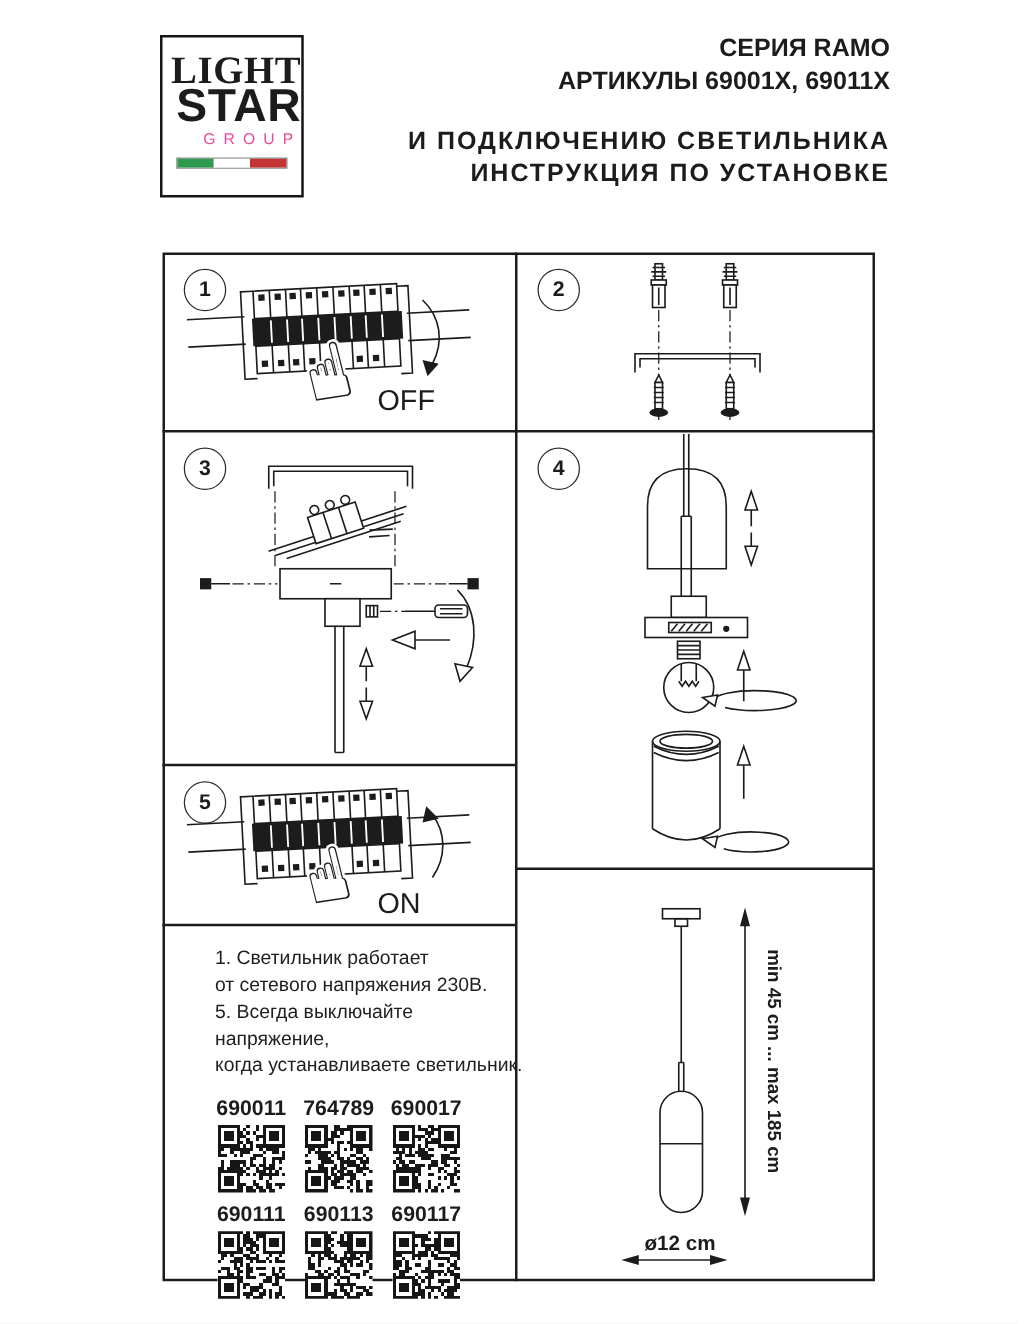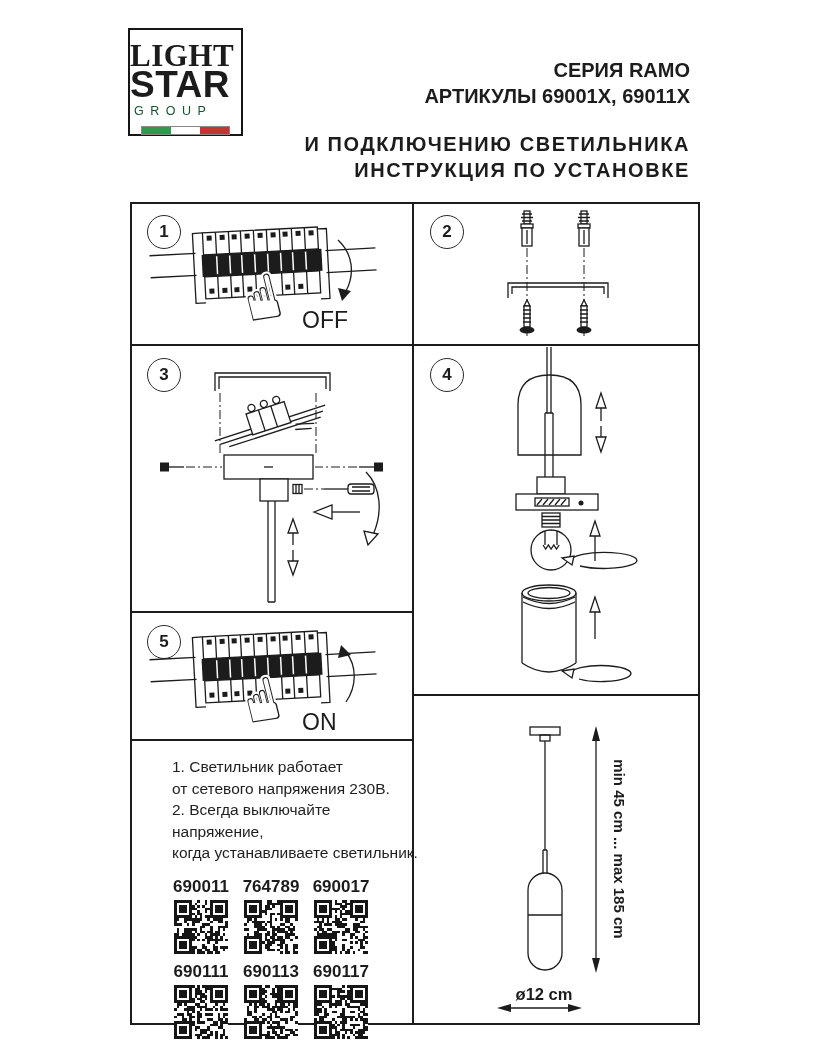--- a/index.html
+++ b/index.html
@@ -2,29 +2,29 @@
 <html><head>
 <meta charset="utf-8">
 <style>
   * { box-sizing: border-box; }
   html,body { margin:0; padding:0; background:#ededed; }
   .sheet { position:relative; width:826px; height:1059px; background:#ffffff;
            font-family:"Liberation Sans", sans-serif; color:#1c1c1c; overflow:hidden; }
   .abs { position:absolute; }
 
   
-  .logo-box { left:128px; top:28px; width:115px; height:108px;
-              border:2px solid #161616; text-align:left; padding-top:13px; background:#fff; }
+  .logo-box { left:128px; top:28px; width:115px; height:130px;
+              border:2px solid #161616; text-align:right; padding-top:13px; background:#fff; }
   .logo-w1 { font-family:"Liberation Serif", serif; font-weight:bold; font-size:31px; line-height:26px; letter-spacing:.5px; }
   .logo-w2 { font-family:Liberation Sans, sans-serif; font-weight:bold; font-size:37px; line-height:31px; letter-spacing:.5px; }
-  .logo-w3 { font-size:12.5px; letter-spacing:6.5px; margin-top:4px; text-indent:4px; color:#14532d; }
+  .logo-w3 { font-size:12.5px; letter-spacing:6.5px; margin-top:4px; text-indent:4px; color:#ec4899; }
   .logo-flag { display:flex; height:9px; margin:8px 11px 0 11px; border:1px solid #888; }
   .logo-flag span { flex:1; }
 
-  .title-block { right:136px; top:26px; text-align:right;margin-top:31px; }
+  .title-block { right:114px; top:26px; text-align:right; }
   .t-line { font-size:20px; font-weight:bold; line-height:26px; white-space:nowrap; }
   .t-line.sp { letter-spacing:1.6px; }
   .t-gap { height:22px; }
 
   
   .grid-frame { left:130px; top:202px; width:570px; height:823px; border:2px solid #1c1c1c; }
   .gline { background:#1c1c1c; }
 
   .badge { width:34px; height:34px; border:1.7px solid #2c2c2c; border-radius:50%;
            display:flex; align-items:center; justify-content:center;
@@ -306,21 +306,21 @@
     <g>
       <path d="M216,90 C227,74 227,54 216,40" class="ln" stroke-width="1.6"></path>
       <polygon points="211,33 208,46 221,43" class="fl"></polygon>
     </g>
   </svg>
 
   <div class="abs info-cell">
     <div class="notes">
       <div>1. Светильник работает</div>
       <div>от сетевого напряжения 230В.</div>
-      <div>2. Всегда выключайте напряжение,</div>
+      <div>5. Всегда выключайте напряжение,</div>
       <div>когда устанавливаете светильник.</div>
     </div>
     <div class="qr-grid">
       <div class="qr-item">
         <div class="qr-label">690011</div>
         <svg viewBox="0 0 21 21" fill="#161616" shape-rendering="crispEdges">
             <rect x="0" y="0" width="1" height="1"></rect>
             <rect x="1" y="0" width="1" height="1"></rect>
             <rect x="2" y="0" width="1" height="1"></rect>
             <rect x="3" y="0" width="1" height="1"></rect>

